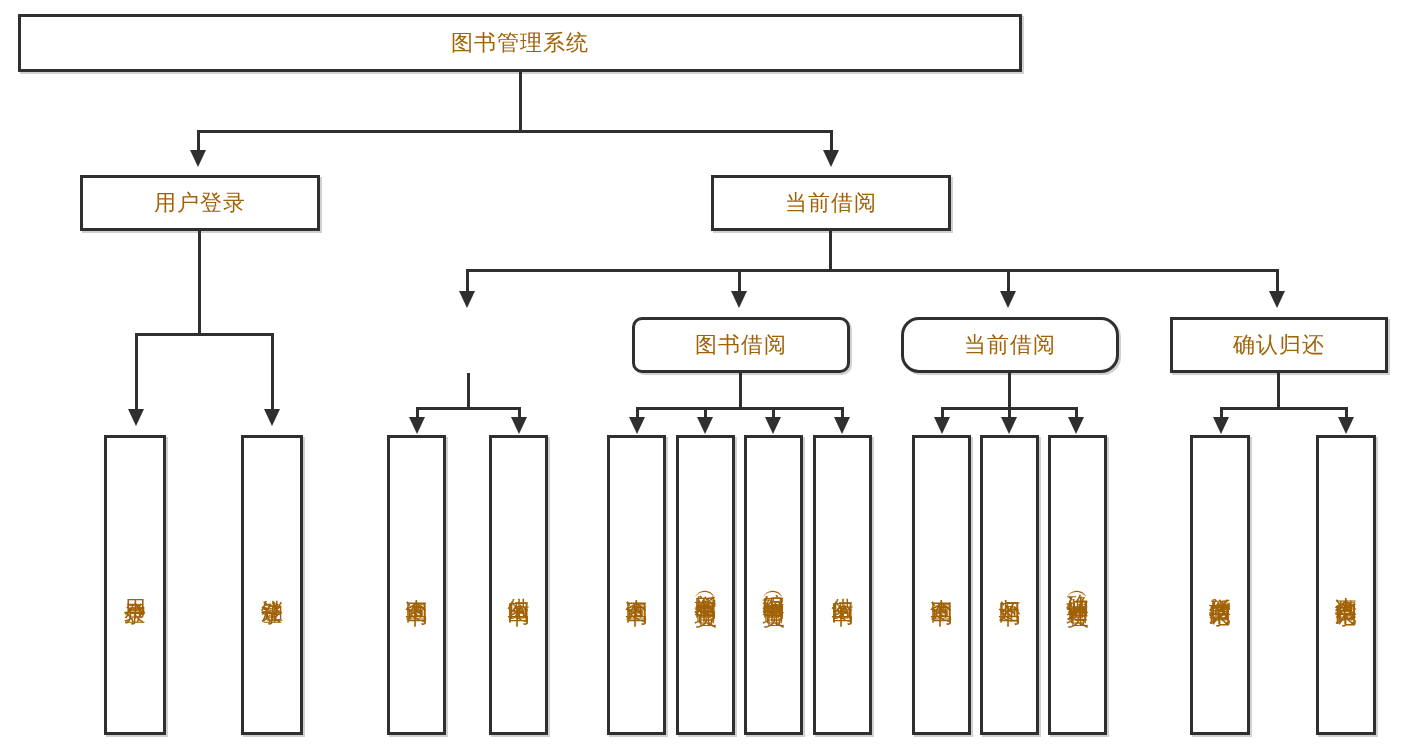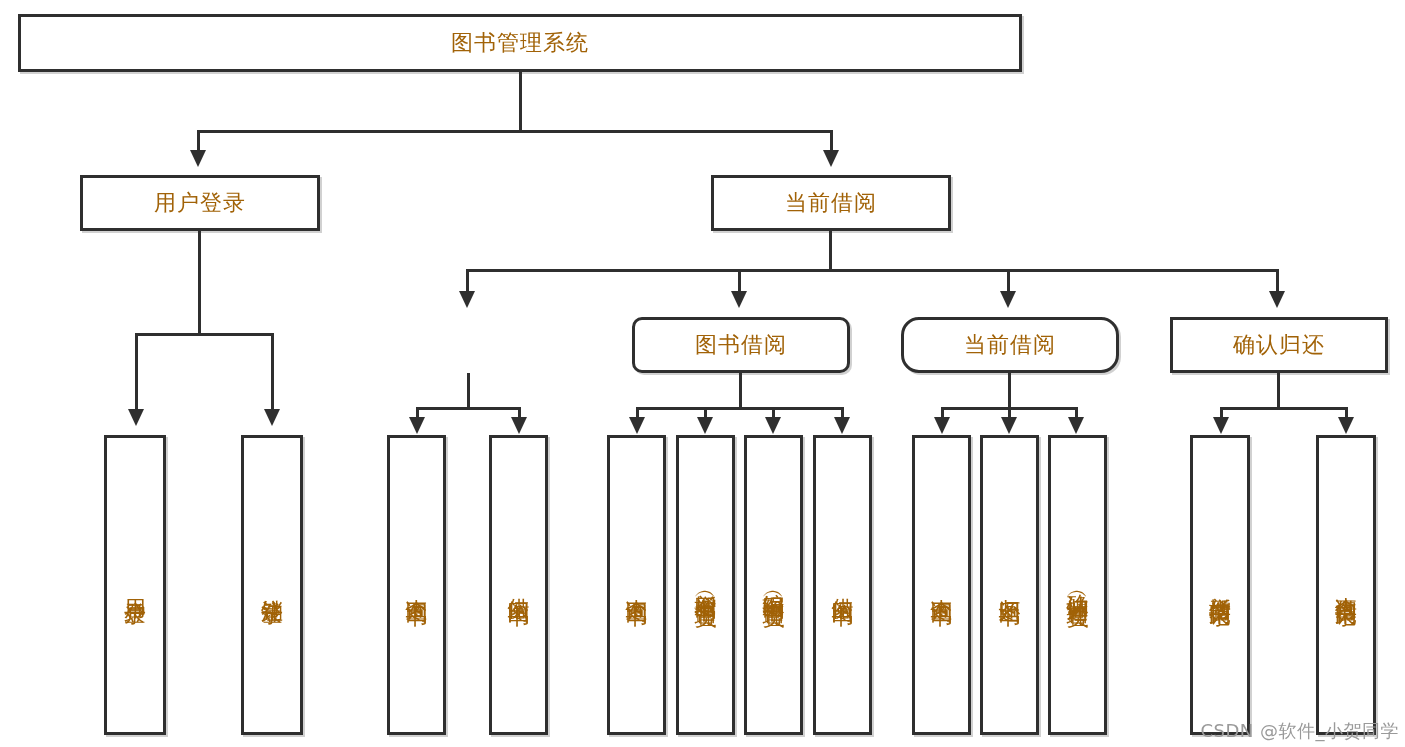--- a/index.html
+++ b/index.html
@@ -213,15 +213,14 @@
     <span class="txt">确认归还（管理员）</span>
   </div>
 
   <div class="node vert" style="left:1190px; top:435px; width:60px; height:300px;">
     <span class="txt">新增借阅记录</span>
   </div>
   <div class="node vert" style="left:1316px; top:435px; width:60px; height:300px;">
     <span class="txt">查询借阅记录</span>
   </div>
 
-  <div id="watermark">CSDN @软件_小贺同学</div>
 
 </div>
 
 </body></html>

